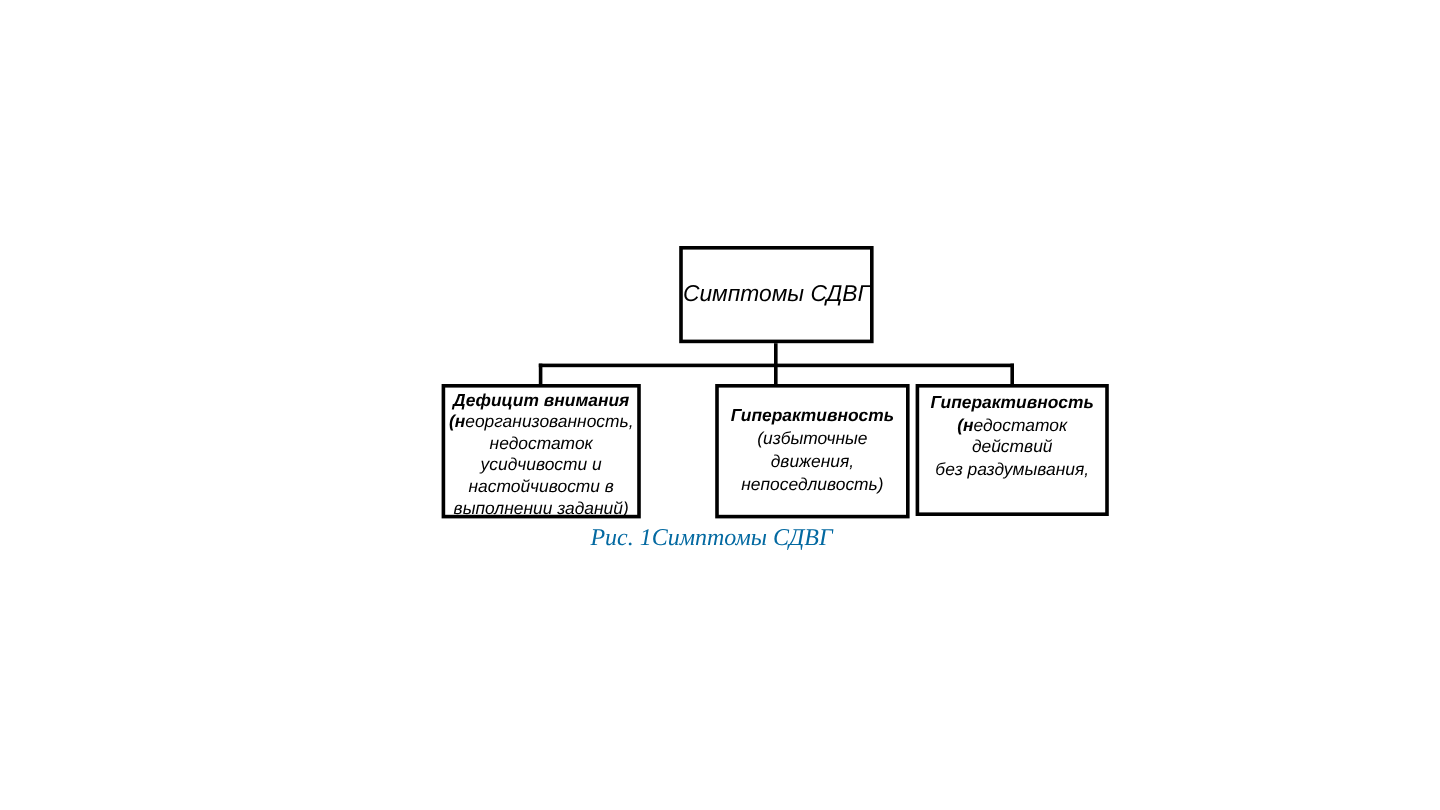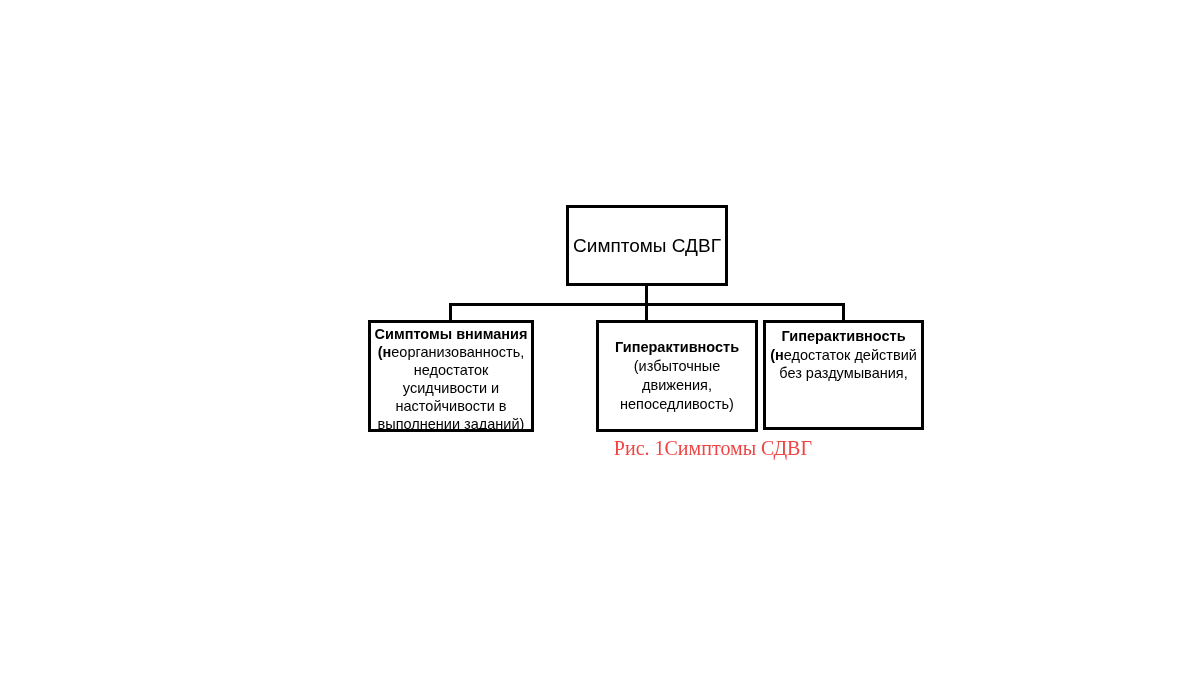--- a/index.html
+++ b/index.html
@@ -10,20 +10,21 @@
     background: #ffffff;
     overflow: hidden;
     font-family: "Liberation Sans", sans-serif;
     color: #000000;
   }
   .stage {
     position: relative;
     width: 1200px;
     height: 675px;
     background: #ffffff;
+    font-style: italic;
   }
   .node {
     position: absolute;
     box-sizing: border-box;
     border: 3px solid #000000;
     background: #ffffff;
     text-align: center;
   }
   .root-node {
     left: 566px; top: 205px;
@@ -51,43 +52,43 @@
     background: #000000;
   }
   .conn-trunk      { left: 645px; top: 286px; width: 3px;  height: 34px; }
   .conn-horizontal { left: 449px; top: 303px; width: 396px; height: 3px; }
   .conn-drop-left  { left: 449px; top: 303px; width: 3px;  height: 17px; }
   .conn-drop-right { left: 842px; top: 303px; width: 3px;  height: 17px; }
   .figure-caption {
     position: absolute;
     left: 492px; top: 436px;
     width: 320px;
-    text-align: right;
+    text-align: left;
     font-family: "Liberation Serif", serif;
     font-size: 20px;
     line-height: 24px;
-    color: #ef4444;
+    color: #0369a1;
   }
 </style>
 </head>
 <body>
 
 <div class="stage">
 
   <div class="node root-node">
     <span>Симптомы СДВГ</span>
   </div>
 
   <div class="connector conn-trunk"></div>
   <div class="connector conn-horizontal"></div>
   <div class="connector conn-drop-left"></div>
   <div class="connector conn-drop-right"></div>
 
   <div class="node child-node child-left">
-    <div class="node-title">Симптомы внимания</div>
+    <div class="node-title">Дефицит внимания</div>
     <div class="node-body firstbold">(неорганизованность,
 недостаток
 усидчивости и
 настойчивости в
 выполнении заданий)</div>
   </div>
 
   <div class="node child-node child-mid">
     <div class="node-title">Гиперактивность</div>
     <div class="node-body">(избыточные

